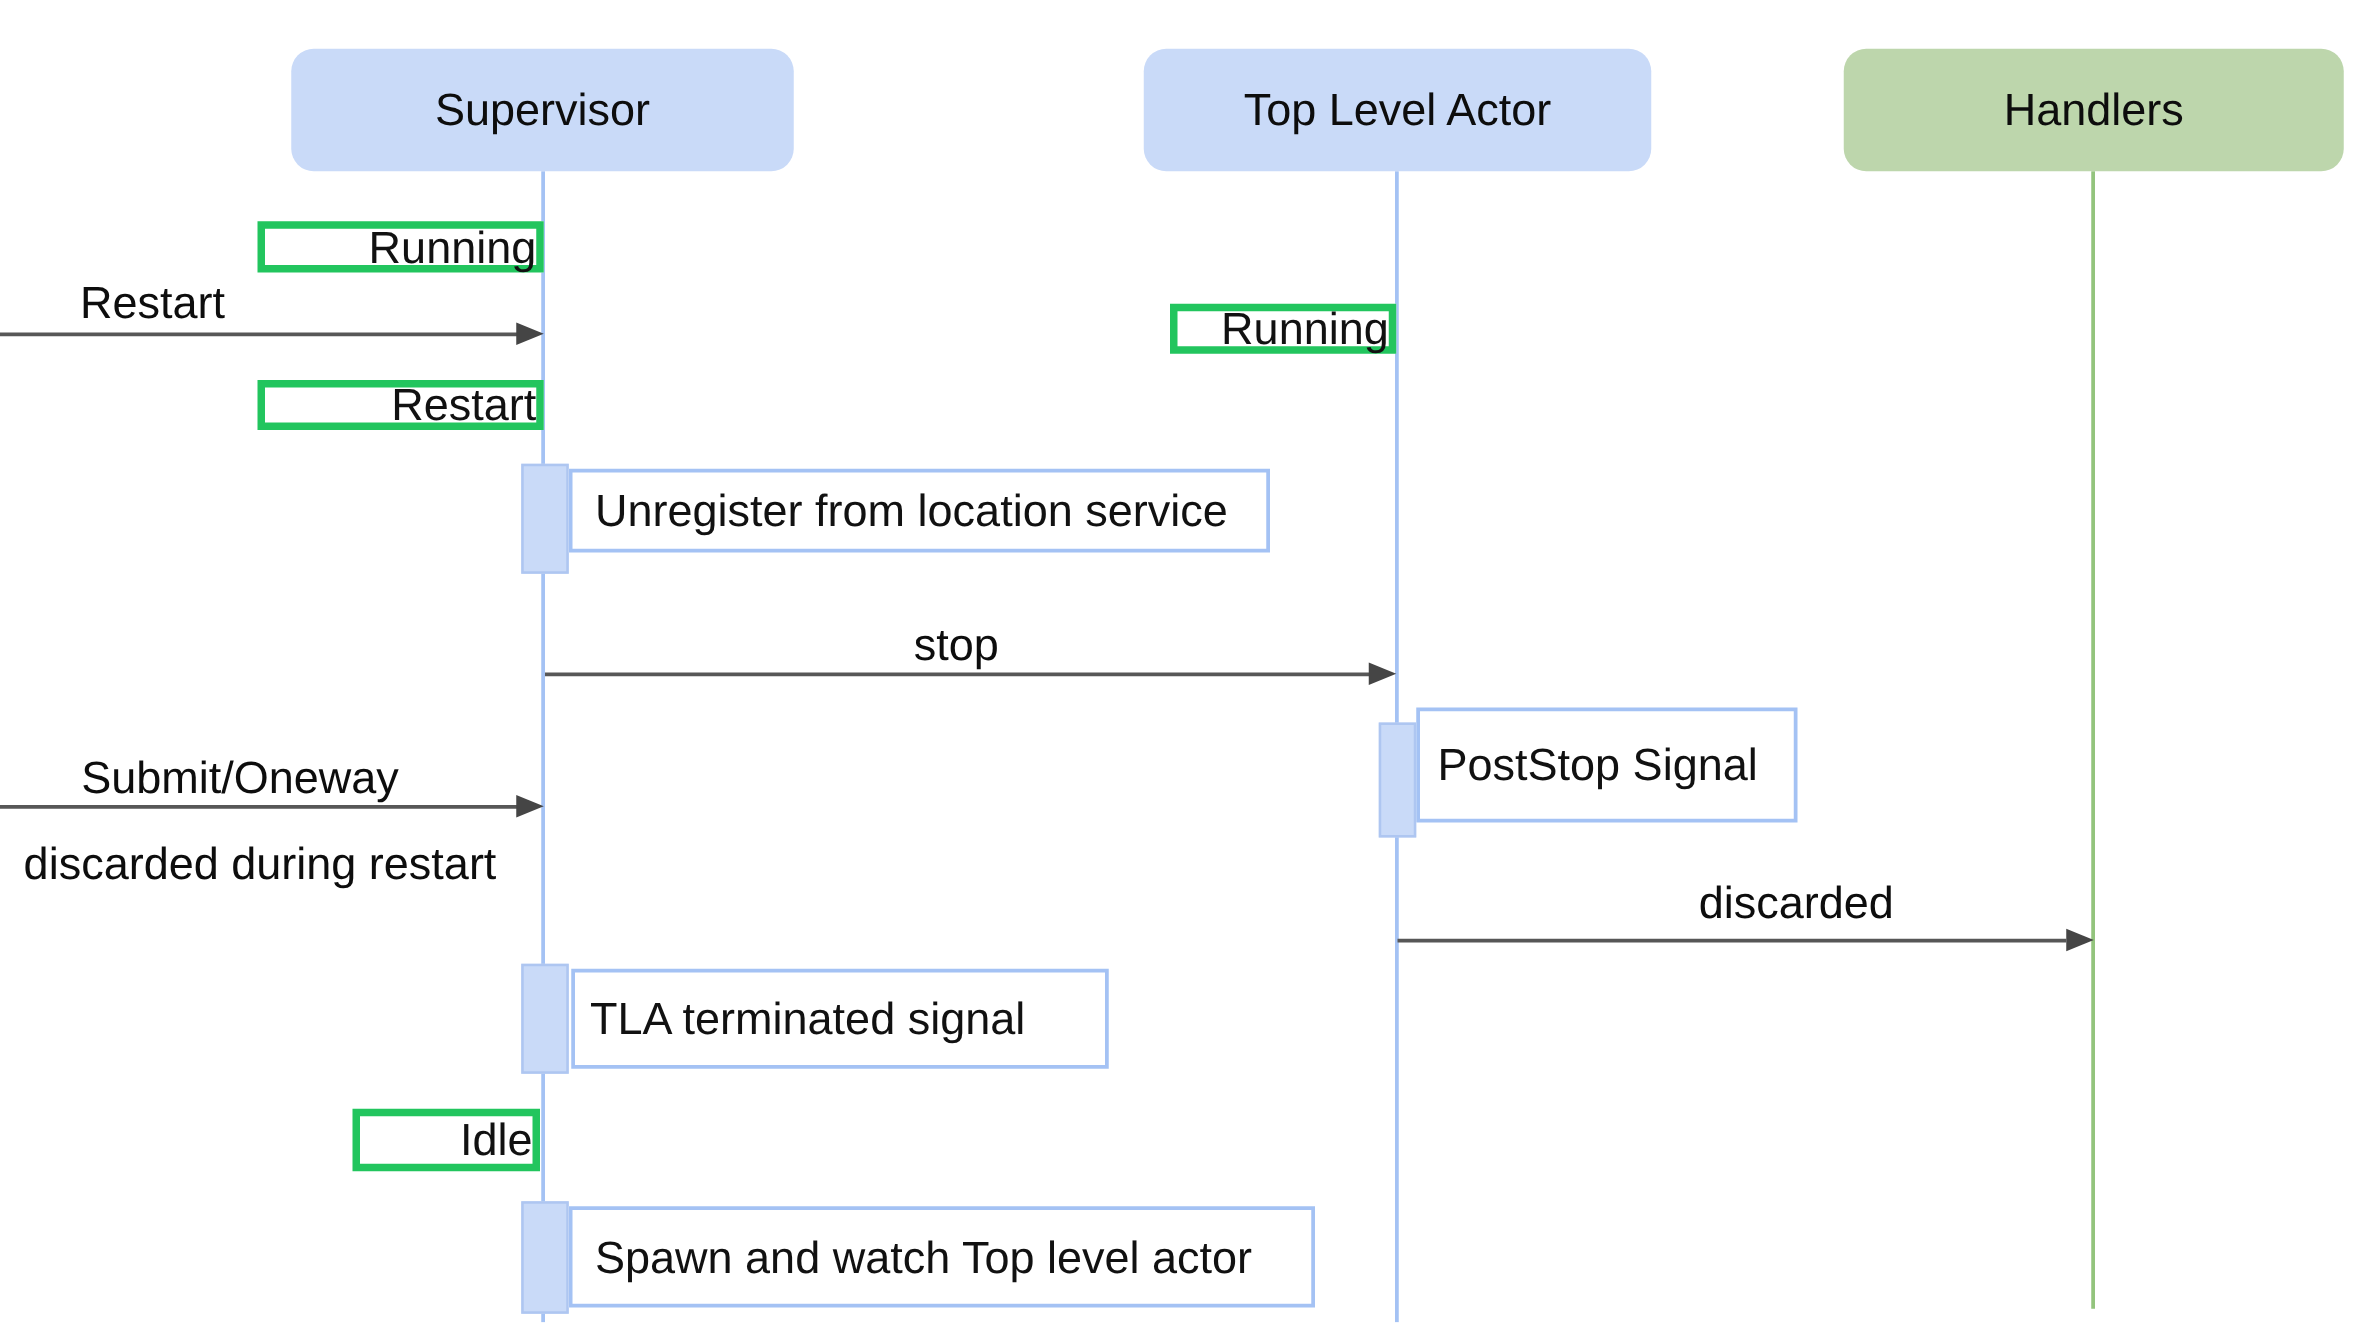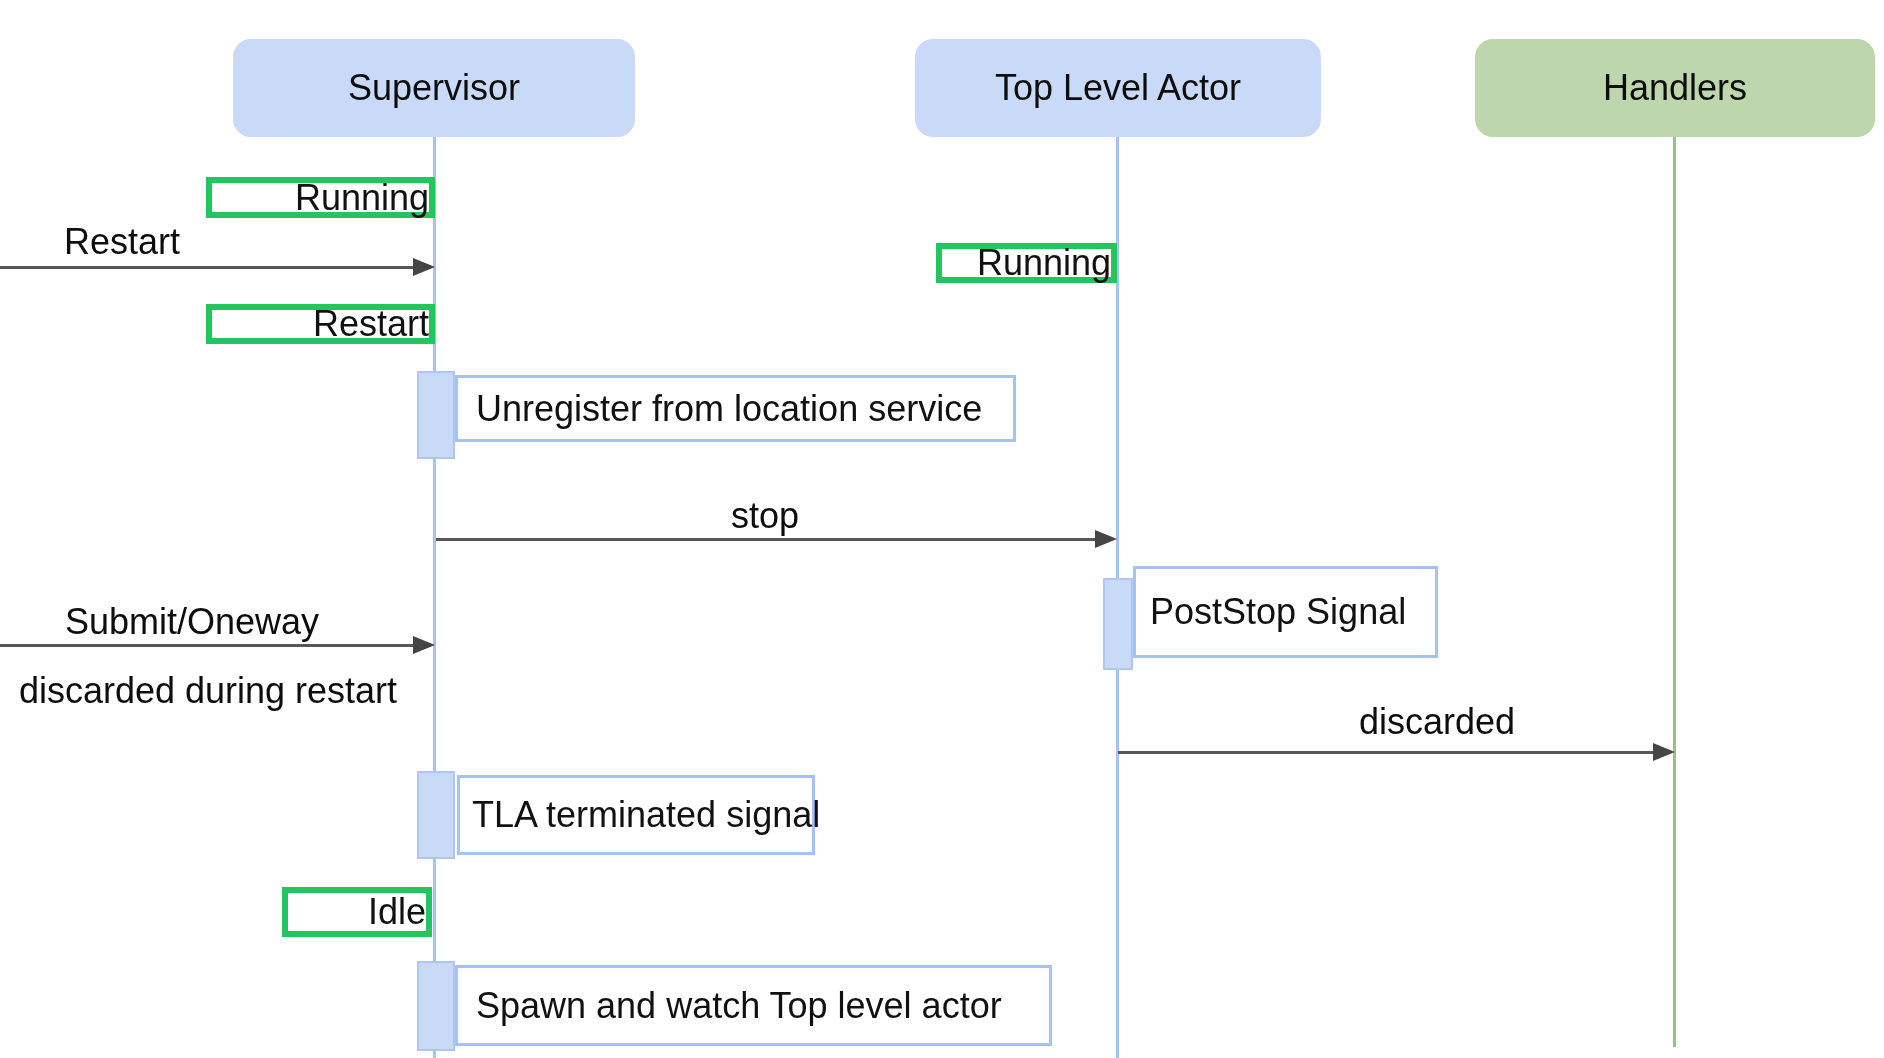--- a/index.html
+++ b/index.html
@@ -120,21 +120,21 @@
   <div class="state-box" style="left:282px; top:887px; width:150px; height:50px;">
     <span>Idle</span>
   </div>
 
   <div class="action-box" style="left:455px; top:375px; width:561px; height:67px; padding-left:18px;">
     <span>Unregister from location service</span>
   </div>
   <div class="action-box" style="left:1133px; top:566px; width:305px; height:92px; padding-left:14px;">
     <span>PostStop Signal</span>
   </div>
-  <div class="action-box" style="left:457px; top:775px; width:358px; height:80px; padding-left:12px;">
+  <div class="action-box" style="left:457px; top:775px; width:430px; height:80px; padding-left:12px;">
     <span>TLA terminated signal</span>
   </div>
   <div class="action-box" style="left:455px; top:965px; width:597px; height:81px; padding-left:18px;align-items:center;">
     <span>Spawn and watch Top level actor</span>
   </div>
 
   <div class="msg-label" style="left:122px; top:221px;">Restart</div>
   <div class="msg-line" style="left:0px; top:266px; width:414px;"></div>
   <div class="msg-head" style="left:413px; top:258px;"></div>
 

